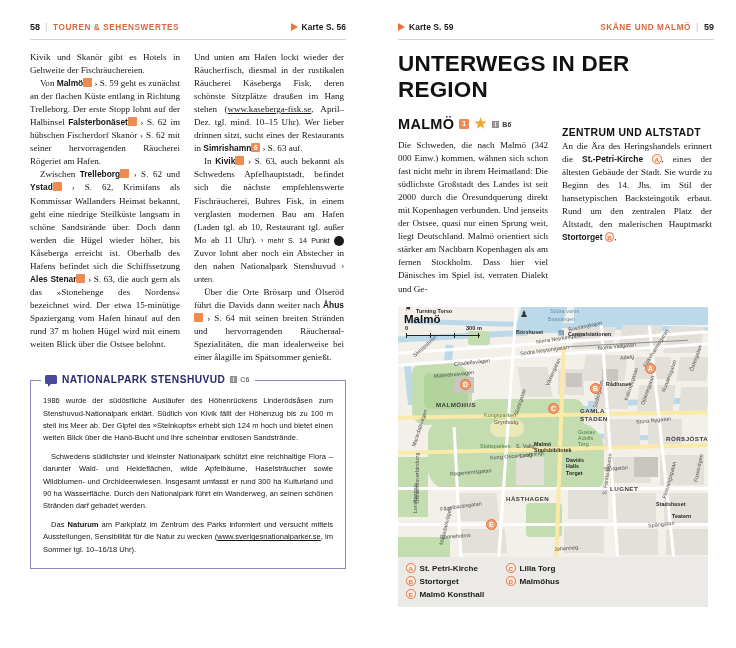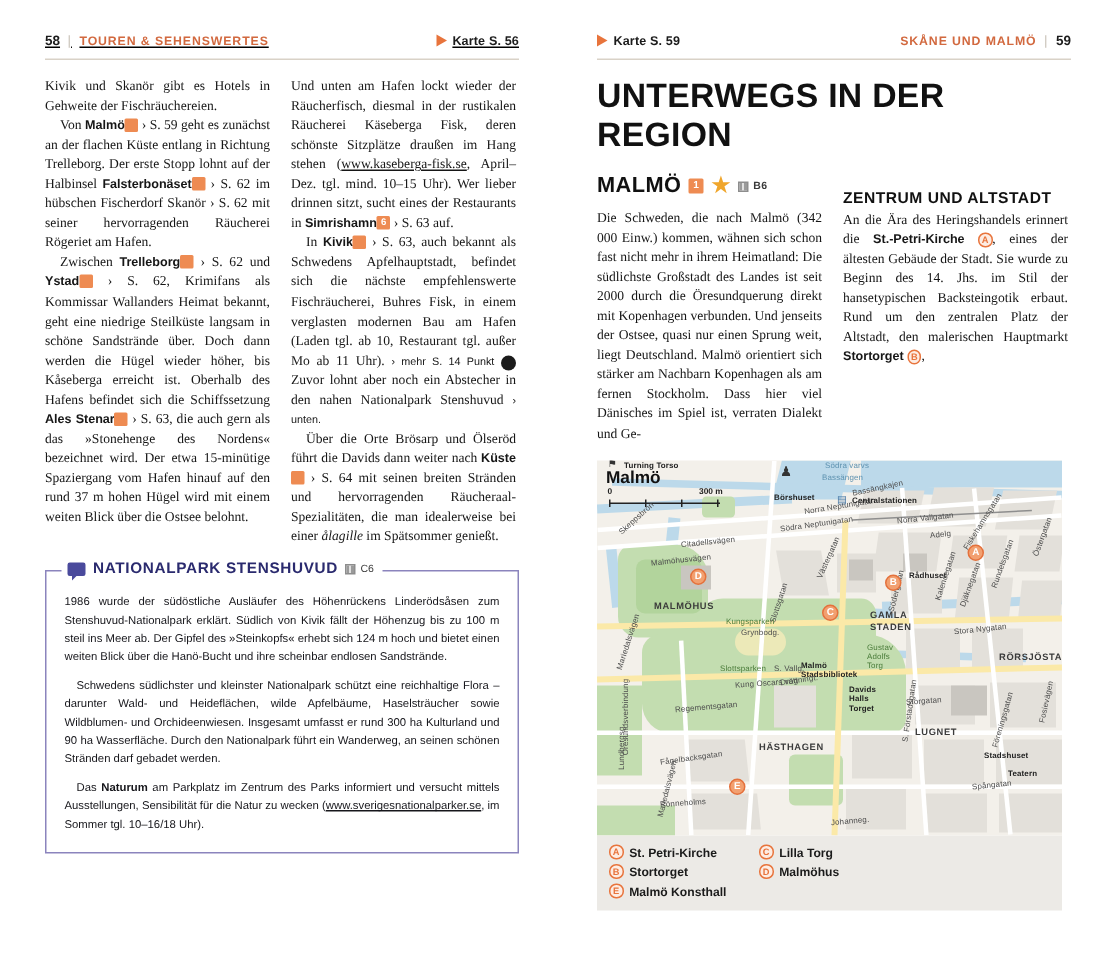--- a/index.html
+++ b/index.html
@@ -26,21 +26,21 @@
 
   
   .runhead {
     display: flex;
     align-items: center;
     height: 14px;
     font-family: "Liberation Sans", sans-serif;
     font-size: 8.2px;
     letter-spacing: .6px;
   }
-  .runhead.left-head { justify-content: flex-start; text-decoration: underline; }
+  .runhead.left-head { justify-content: flex-start; }
   .runhead .folio {
     font-weight: bold;
     color: #1b1b1b;
     font-size: 9px;
     letter-spacing: 0;
   }
   .runhead .sep { color: #c9c2b8; margin: 0 5px; font-size: 9px; }
   .runhead .sect {
     color: #d2693f;
     font-weight: bold;
@@ -86,21 +86,21 @@
     hyphens: auto;
     -webkit-hyphens: auto;
   }
   .col p + p { text-indent: 10px; }
   .col p.noind { text-indent: 0; }
   b, .bold {
     font-family: "Liberation Sans", sans-serif;
     font-weight: bold;
     font-size: 8.4px;
   }
-  .ital { font-style: italic; }
+  .ital { }
   .lnk { text-decoration: underline; }
 
   
   .sq {
     display: inline-block;
     width: 9px; height: 9px;
     line-height: 9px;
     background: #ee8b52;
     color: #fff;
     font-family: "Liberation Sans", sans-serif;
@@ -346,21 +346,21 @@
 
       <div class="col">
         <p class="noind"><span>Kivik und Skanör gibt es Hotels in Gehweite der Fischräuchereien.</span></p>
         <p><span>Von </span><b>Malmö</b><span class="sq">1</span><span> › S. 59 geht es zunächst an der flachen Küste entlang in Richtung Trelleborg. Der erste Stopp lohnt auf der Halbinsel </span><b>Falsterbonäset</b><span class="sq">3</span><span> › S. 62 im hübschen Fischerdorf Skanör › S. 62 mit seiner hervorragenden Räucherei Rögeriet am Hafen.</span></p>
         <p><span>Zwischen </span><b>Trelleborg</b><span class="sq">2</span><span> › S. 62 und </span><b>Ystad</b><span class="sq">4</span><span> › S. 62, Krimifans als Kommissar Wallanders Heimat bekannt, geht eine niedrige Steilküste langsam in schöne Sandstrände über. Doch dann werden die Hügel wieder höher, bis Kåseberga erreicht ist. Oberhalb des Hafens befindet sich die Schiffssetzung </span><b>Ales Stenar</b><span class="sq">5</span><span> › S. 63, die auch gern als das »Stonehenge des Nordens« bezeichnet wird. Der etwa 15-minütige Spaziergang vom Hafen hinauf auf den rund 37 m hohen Hügel wird mit einem weiten Blick über die Ostsee belohnt.</span></p>
       </div>
 
       <div class="col">
         <p class="noind"><span>Und unten am Hafen lockt wieder der Räucherfisch, diesmal in der rustikalen Räucherei Käseberga Fisk, deren schönste Sitzplätze draußen im Hang stehen (</span><span class="lnk">www.kaseberga-fisk.se</span><span>, April–Dez. tgl. mind. 10–15 Uhr). Wer lieber drinnen sitzt, sucht eines der Restaurants in </span><b>Simrishamn</b><span class="sq">6</span><span> › S. 63 auf.</span></p>
         <p><span>In </span><b>Kivik</b><span class="sq">7</span><span> › S. 63, auch bekannt als Schwedens Apfelhauptstadt, befindet sich die nächste empfehlenswerte Fischräucherei, Buhres Fisk, in einem verglasten modernen Bau am Hafen (Laden tgl. ab 10, Restaurant tgl. außer Mo ab 11 Uhr). </span><span class="small-ref">› mehr S. 14 Punkt</span> <span class="rnd">19</span><span> Zuvor lohnt aber noch ein Abstecher in den nahen Nationalpark Stenshuvud </span><span class="small-ref">› unten.</span></p>
-        <p><span>Über die Orte Brösarp und Ölseröd führt die Davids dann weiter nach </span><b>Küste</b><span class="sq">8</span><span> › S. 64 mit seinen breiten Stränden und hervorragenden Räucheraal-Spezialitäten, die man idealerweise bei einer </span><span class="ital">ålagille</span><span> im Spätsommer genießt.</span></p>
+        <p><span>Über die Orte Brösarp und Ölseröd führt die Davids dann weiter nach </span><b>Åhus</b><span class="sq">8</span><span> › S. 64 mit seinen breiten Stränden und hervorragenden Räucheraal-Spezialitäten, die man idealerweise bei einer </span><span class="ital">ålagille</span><span> im Spätsommer genießt.</span></p>
       </div>
 
     </div>
 
     <div class="infobox">
       <div class="infobox-head">
         <span class="speech"></span>
         <span class="infobox-title">NATIONALPARK STENSHUVUD</span>
         <span class="grid-ref">
           <span class="grid-ico"></span>

